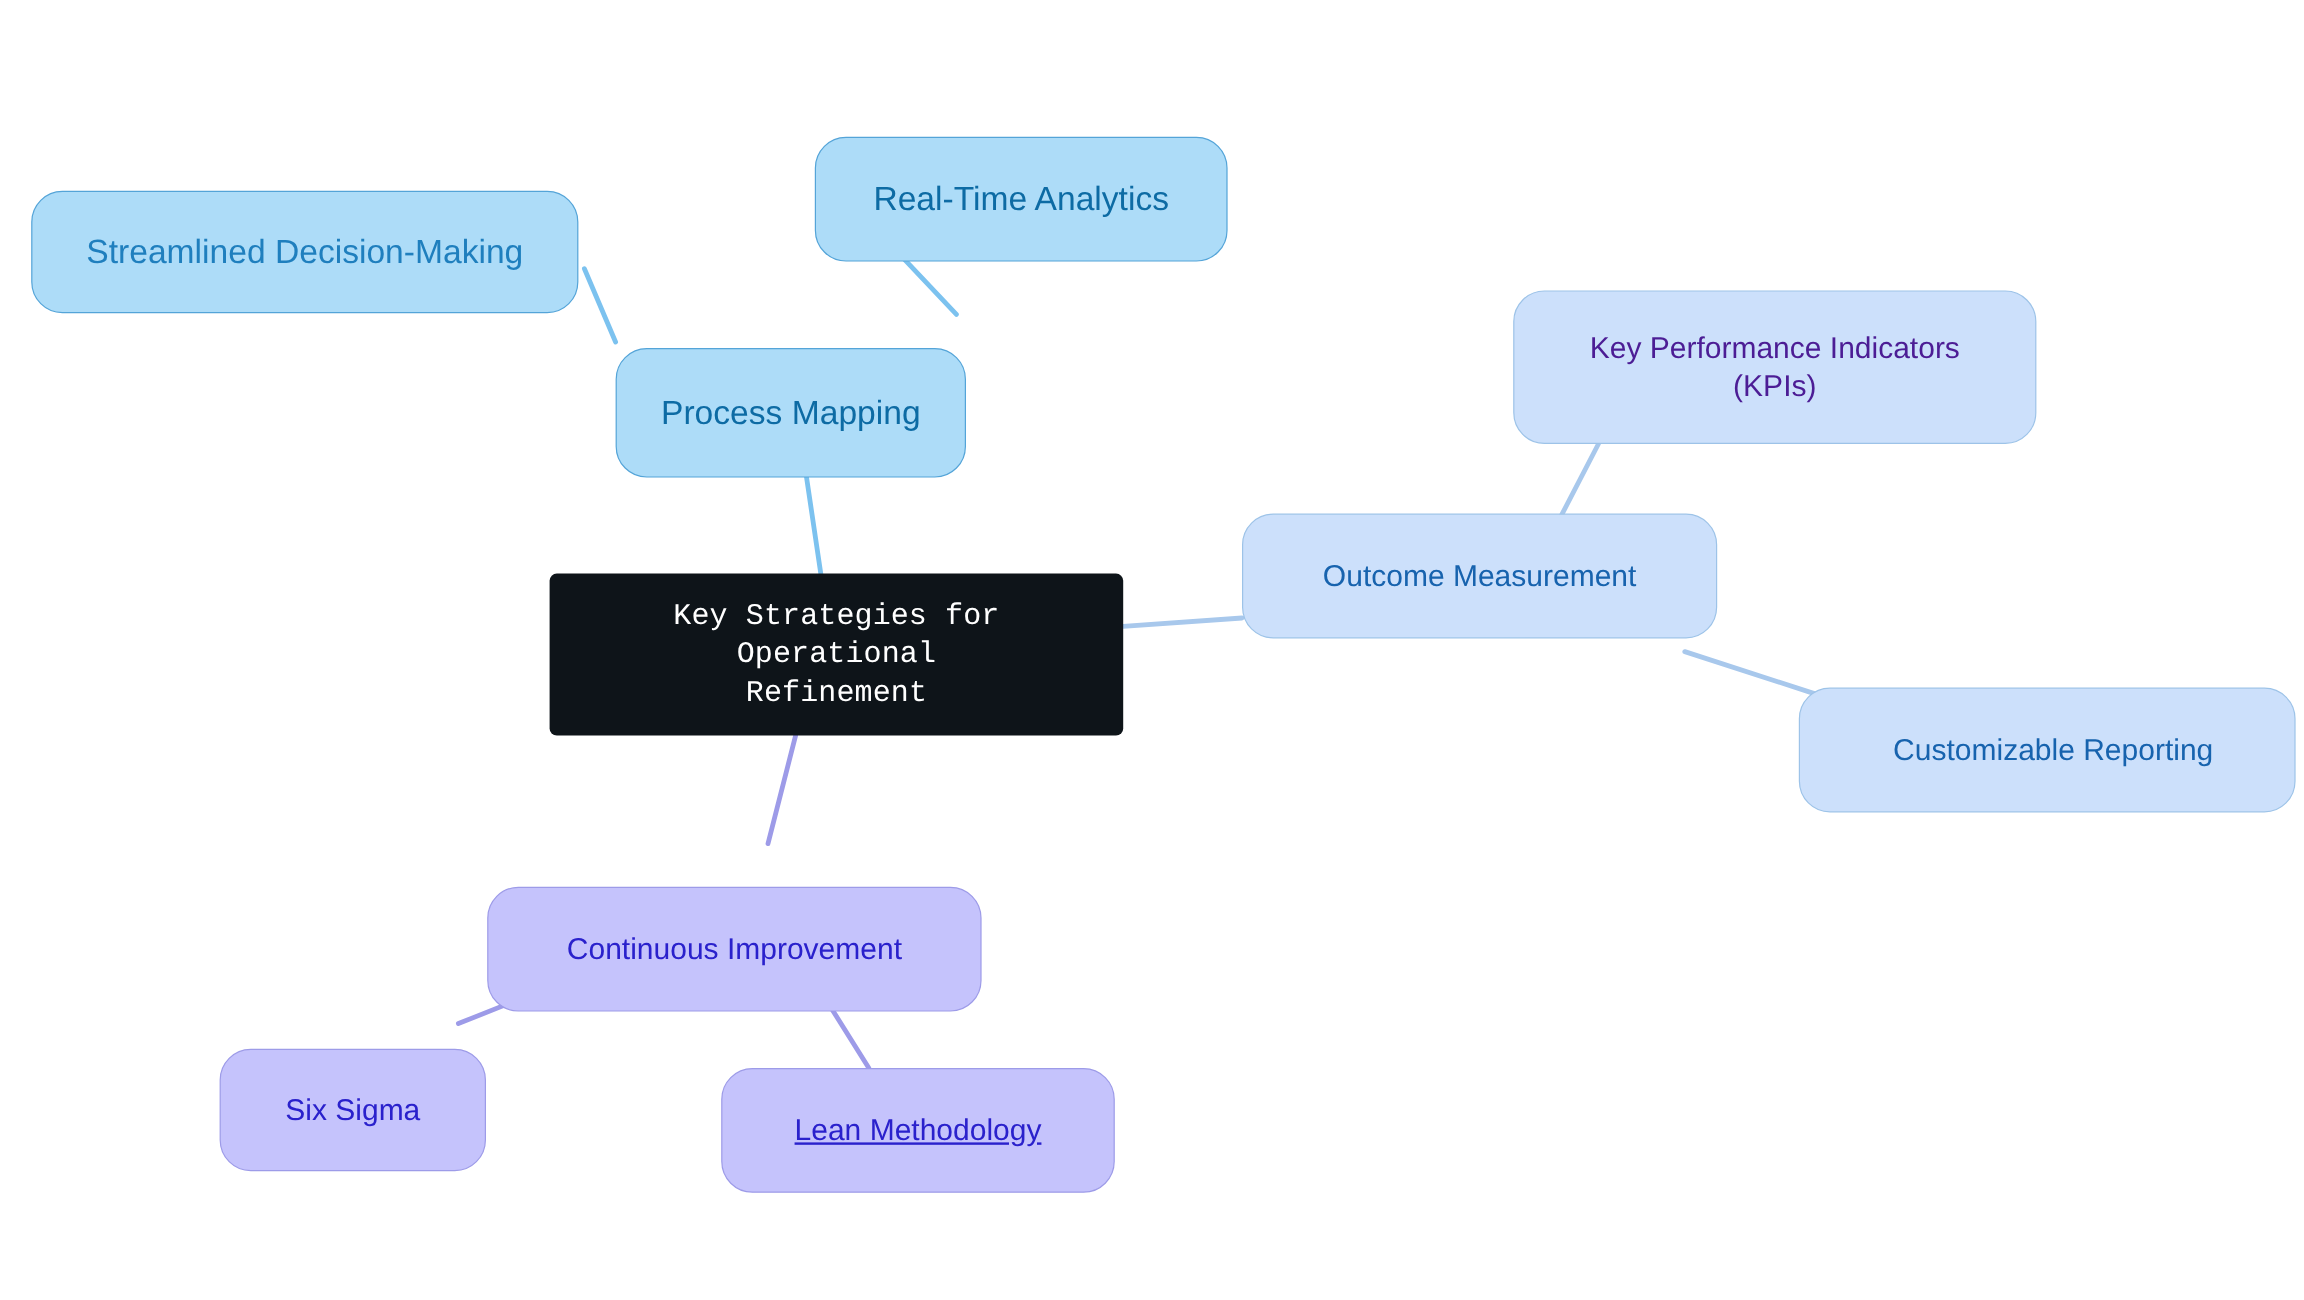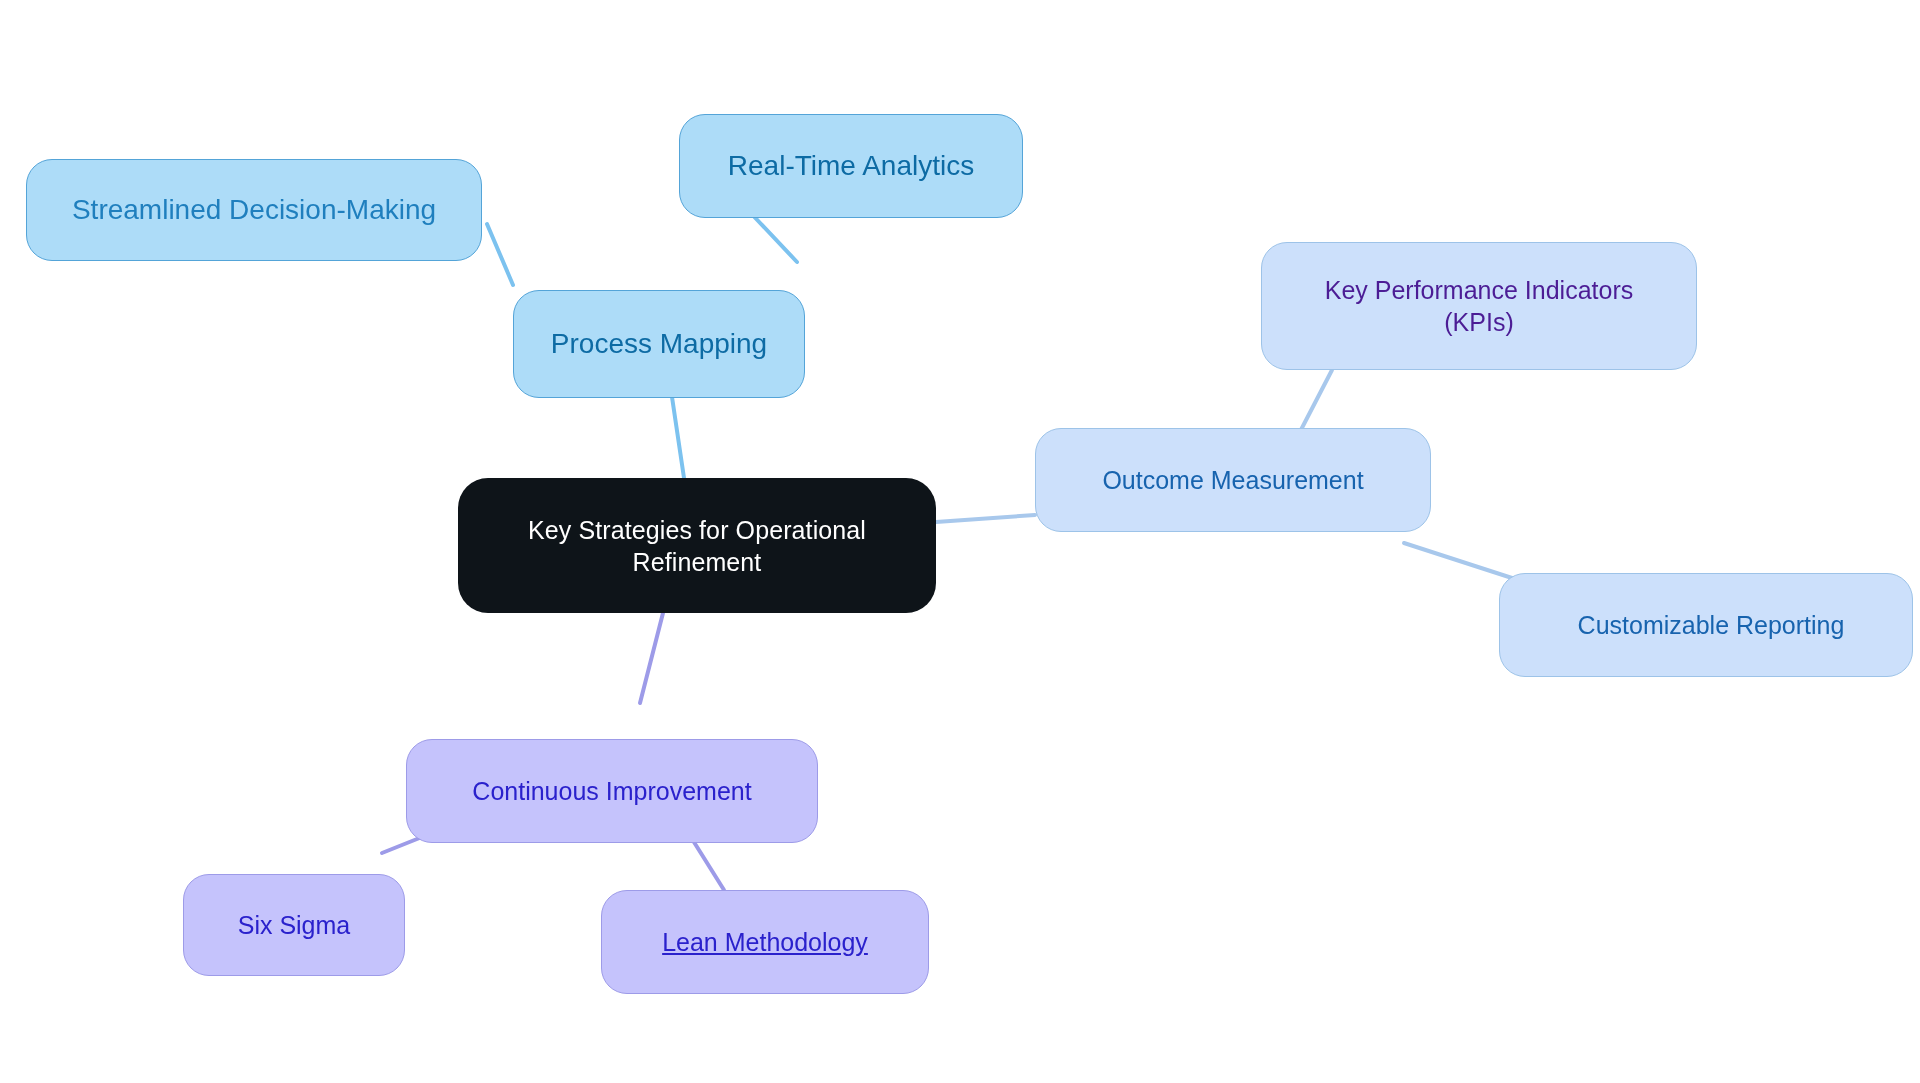--- a/index.html
+++ b/index.html
@@ -37,23 +37,24 @@
     text-align: center;
     border-radius: 26px;
     line-height: 1.28;
     white-space: pre-line;
     padding: 6px 14px;
   }
   .node-root {
     background: #0e1419;
     color: #ffffff;
     border: none;
-    border-radius: 30px;
+    border-radius: 6px;
     font-size: 25px;
     letter-spacing: 0.1px;
+    font-family: Liberation Mono, monospace;
   }
   .node-blue {
     background: #addcf8;
     border: 1.6px solid #54a4d8;
     color: #0d6ba4;
     font-size: 28px;
     margin-top: 28px;
   }
   .node-paleblue {
     background: #cce0fb;

